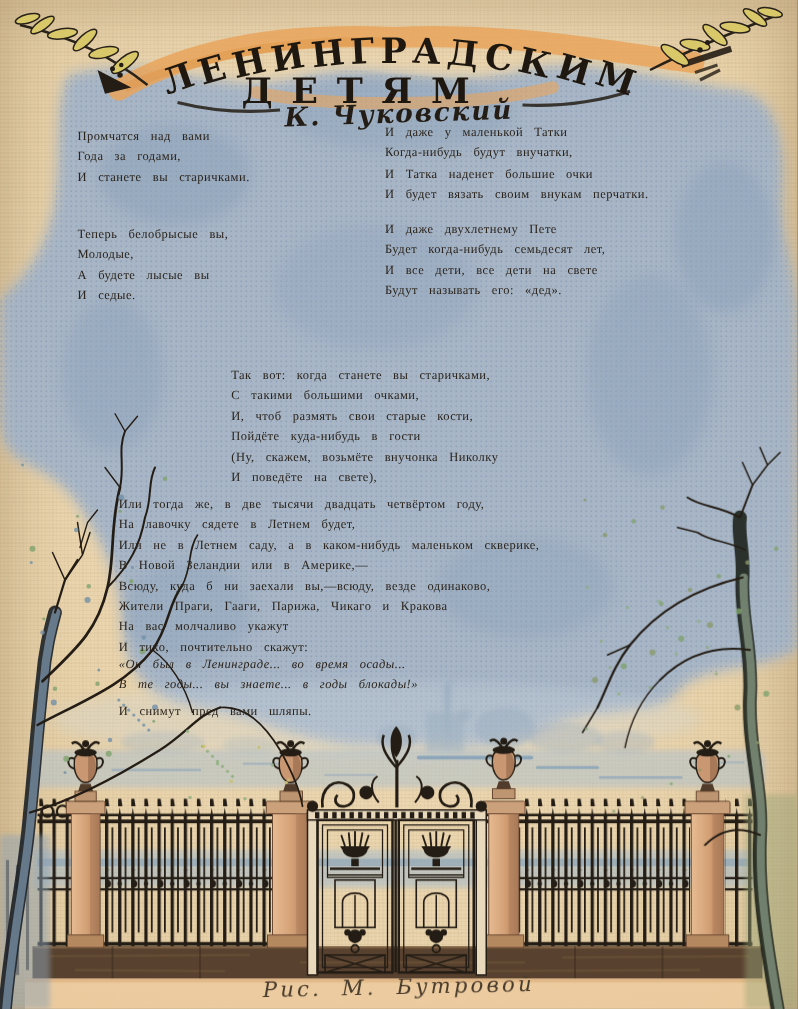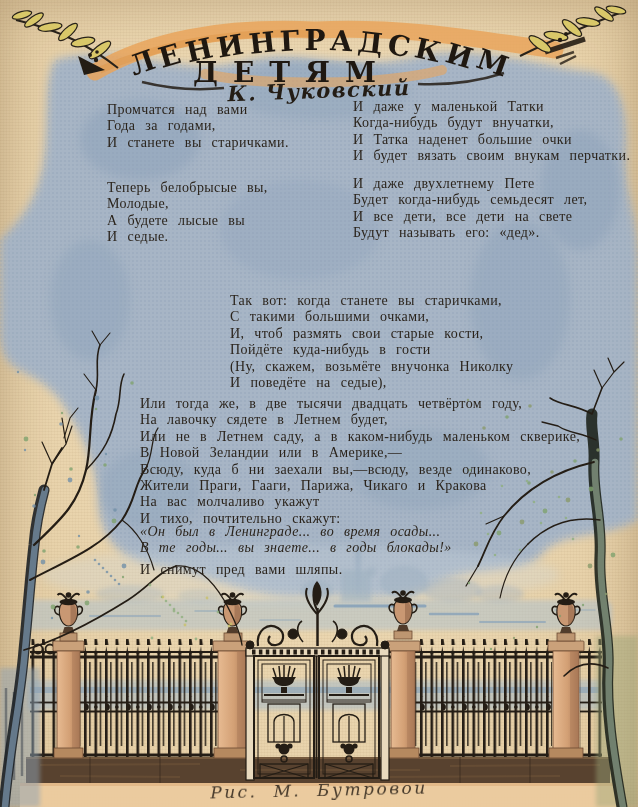--- a/index.html
+++ b/index.html
@@ -8,21 +8,21 @@
     background:#e9d4ad;
     background-image:
       repeating-linear-gradient(0deg, rgba(120,90,50,.05) 0 1px, transparent 1px 3px),
       repeating-linear-gradient(90deg, rgba(130,95,55,.04) 0 1px, transparent 1px 3px),
       radial-gradient(ellipse at 50% 40%, #efdcb9 0%, #e9d4ad 60%, #e0c89d 100%);
     box-shadow:inset 0 0 50px rgba(90,60,30,.28);
     font-family:"Liberation Serif", serif;
   }
   .art{position:absolute;left:0;top:0;z-index:1;}
   .txt{position:absolute;z-index:3;color:#2b241c;}
-  .poem-block{font-size:14px;line-height:16.4px;word-spacing:6px;letter-spacing:.4px;white-space:nowrap;margin-left:45px;}
+  .poem-block{font-size:10px;line-height:16.4px;word-spacing:6px;letter-spacing:.4px;white-space:nowrap;}
   .title-arc{
     left:0;top:24px;width:638px;text-align:center;
     font-family:"DejaVu Serif", serif;font-weight:700;font-size:28px;color:#1f1811;
   }
   .title-arc span{display:inline-block;margin:0 2.5px;}
   .title-sub{
     left:0;top:56px;width:568px;text-align:center;text-indent:16px;
     font-family:"DejaVu Serif", serif;font-weight:700;font-size:28px;letter-spacing:15px;color:#1f1811;
   }
   .author{
@@ -493,21 +493,21 @@
       <div class="line">Будет когда-нибудь семьдесят лет,</div>
       <div class="line">И все дети, все дети на свете</div>
       <div class="line">Будут называть его: «дед».</div>
     </div>
 <div class="txt poem-block center-2">
       <div class="line">Так вот: когда станете вы старичками,</div>
       <div class="line">С такими большими очками,</div>
       <div class="line">И, чтоб размять свои старые кости,</div>
       <div class="line">Пойдёте куда-нибудь в гости</div>
       <div class="line">(Ну, скажем, возьмёте внучонка Николку</div>
-      <div class="line">И поведёте на седые),</div>
+      <div class="line">И поведёте на свете),</div>
     </div>
 <div class="txt poem-block wide-1">
       <div class="line">Или тогда же, в две тысячи двадцать четвёртом году,</div>
       <div class="line">На лавочку сядете в Летнем будет,</div>
       <div class="line">Или не в Летнем саду, а в каком-нибудь  маленьком скверике,</div>
       <div class="line">В Новой Зеландии или в Америке,—</div>
       <div class="line">Всюду, куда б ни заехали вы,—всюду, везде одинаково,</div>
       <div class="line">Жители Праги, Гааги, Парижа, Чикаго и  Кракова</div>
       <div class="line">На вас молчаливо укажут</div>
       <div class="line">И тихо, почтительно скажут:</div>

